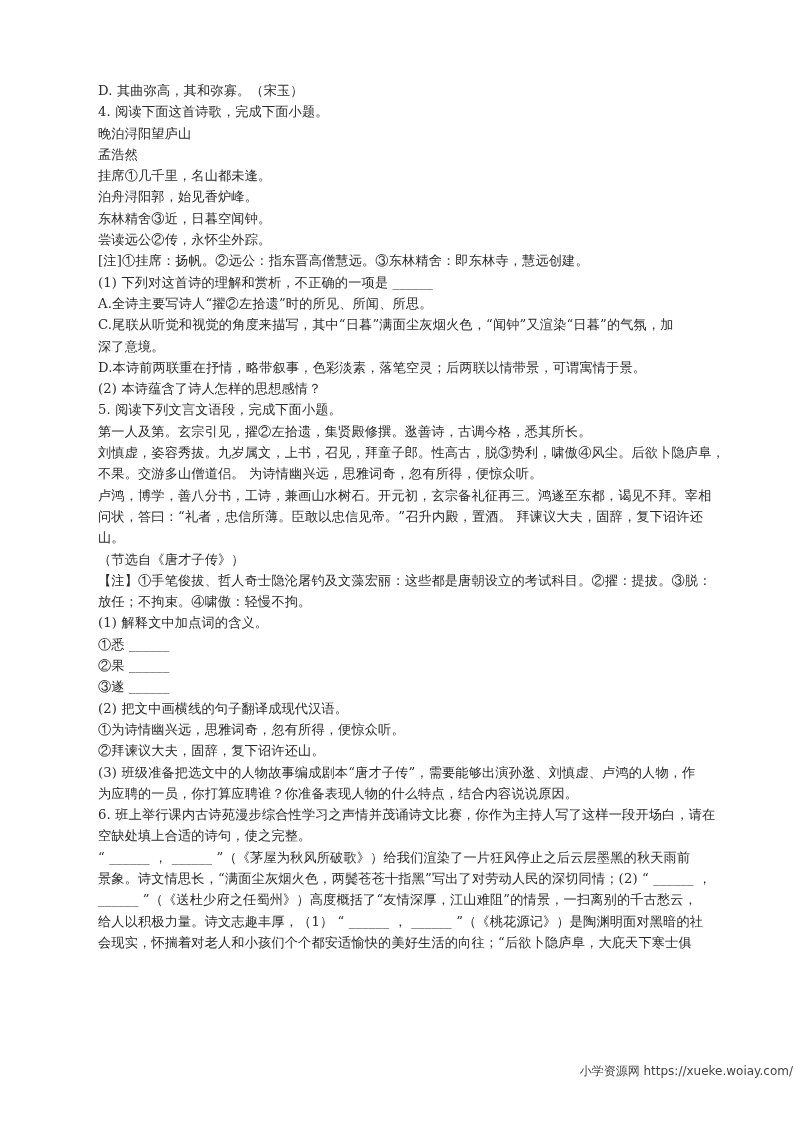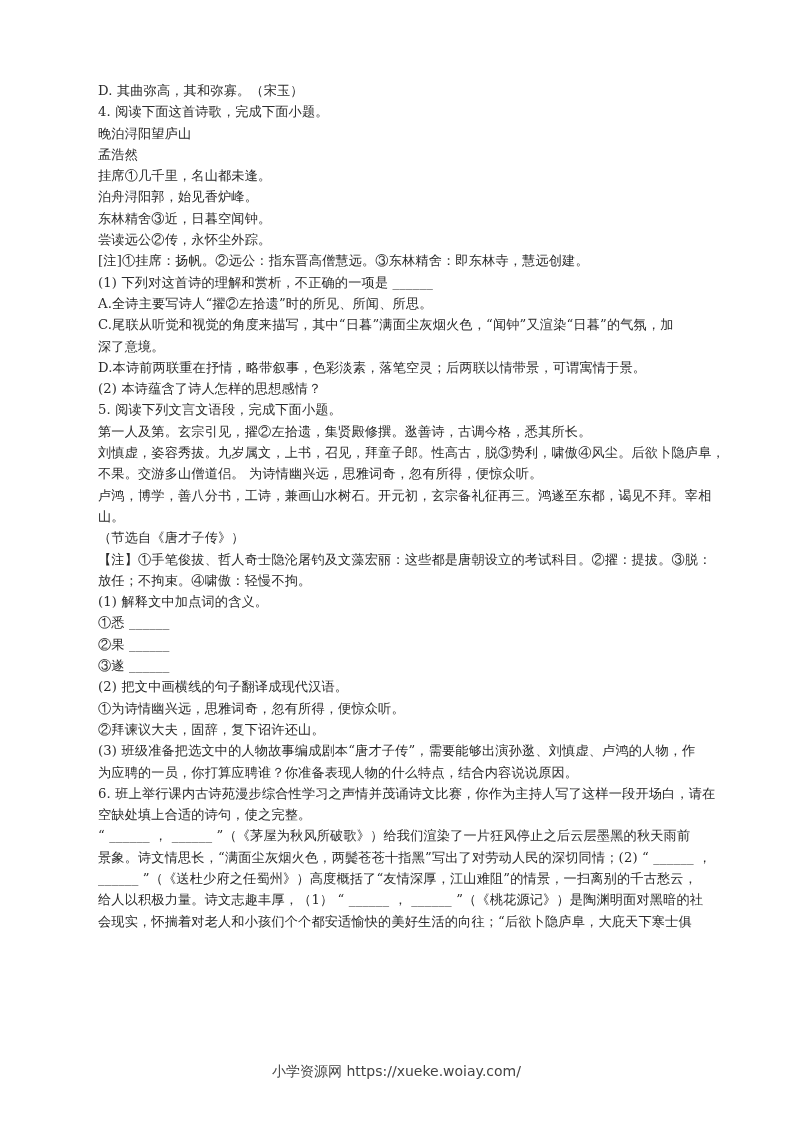--- a/index.html
+++ b/index.html
@@ -7,23 +7,23 @@
       width: 793px; height: 1122px; position: relative; overflow: hidden;
       font-family: "DejaVu Serif", "Liberation Serif", serif;
       color: #2a2a2a;
     }
     .page { position: absolute; left: 70px; top: 80px; width: 656px; margin-left: 28px; }
     .line {
       font-size: 13.2px; line-height: 21.3px; white-space: nowrap;
       letter-spacing: 0.15px;
     }
     .footer {
-      position: absolute; left: 0; width: 793px; top: 1063px; text-align: center;
+      position: absolute; left: 0; width: 793px; top: 1063px; text-align: right;
       font-family: "DejaVu Sans", "Liberation Sans", sans-serif;
-      font-size: 14px; color: #444;
+      font-size: 12px; color: #444;
     }
   </style>
 </head>
 <body>
 
 <div class="page" id="doc">
     <div class="line">D. 其曲弥高，其和弥寡。（宋玉）</div>
     <div class="line">4. 阅读下面这首诗歌，完成下面小题。</div>
     <div class="line">晚泊浔阳望庐山</div>
     <div class="line">孟浩然</div>
@@ -36,20 +36,21 @@
     <div class="line">A.全诗主要写诗人“擢②左拾遗”时的所见、所闻、所思。</div>
     <div class="line">C.尾联从听觉和视觉的角度来描写，其中“日暮”满面尘灰烟火色，“闻钟”又渲染“日暮”的气氛，加</div>
     <div class="line">深了意境。</div>
     <div class="line">D.本诗前两联重在抒情，略带叙事，色彩淡素，落笔空灵；后两联以情带景，可谓寓情于景。</div>
     <div class="line">(2) 本诗蕴含了诗人怎样的思想感情？</div>
     <div class="line">5. 阅读下列文言文语段，完成下面小题。</div>
     <div class="line">第一人及第。玄宗引见，擢②左拾遗，集贤殿修撰。逖善诗，古调今格，悉其所长。</div>
     <div class="line">刘慎虚，姿容秀拔。九岁属文，上书，召见，拜童子郎。性高古，脱③势利，啸傲④风尘。后欲卜隐庐阜，</div>
     <div class="line">不果。交游多山僧道侣。 为诗情幽兴远，思雅词奇，忽有所得，便惊众听。</div>
     <div class="line">卢鸿，博学，善八分书，工诗，兼画山水树石。开元初，玄宗备礼征再三。鸿遂至东都，谒见不拜。宰相</div>
+    <div class="line">问状，答曰：“礼者，忠信所薄。臣敢以忠信见帝。”召升内殿，置酒。 拜谏议大夫，固辞，复下诏许还</div>
     <div class="line">山。</div>
     <div class="line">（节选自《唐才子传》）</div>
     <div class="line">【注】①手笔俊拔、哲人奇士隐沦屠钓及文藻宏丽：这些都是唐朝设立的考试科目。②擢：提拔。③脱：</div>
     <div class="line">放任；不拘束。④啸傲：轻慢不拘。</div>
     <div class="line">(1) 解释文中加点词的含义。</div>
     <div class="line">①悉 ______</div>
     <div class="line">②果 ______</div>
     <div class="line">③遂 ______</div>
     <div class="line">(2) 把文中画横线的句子翻译成现代汉语。</div>
     <div class="line">①为诗情幽兴远，思雅词奇，忽有所得，便惊众听。</div>

